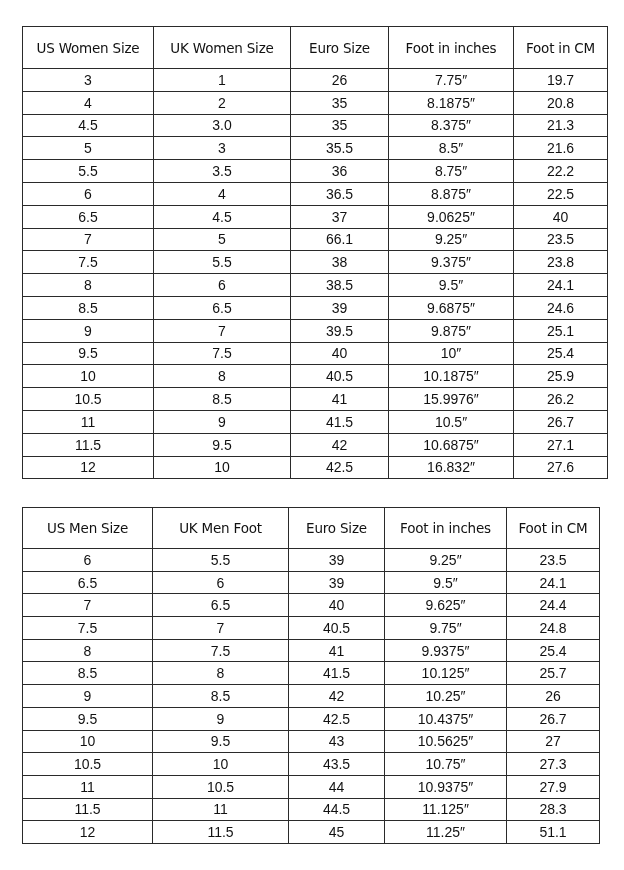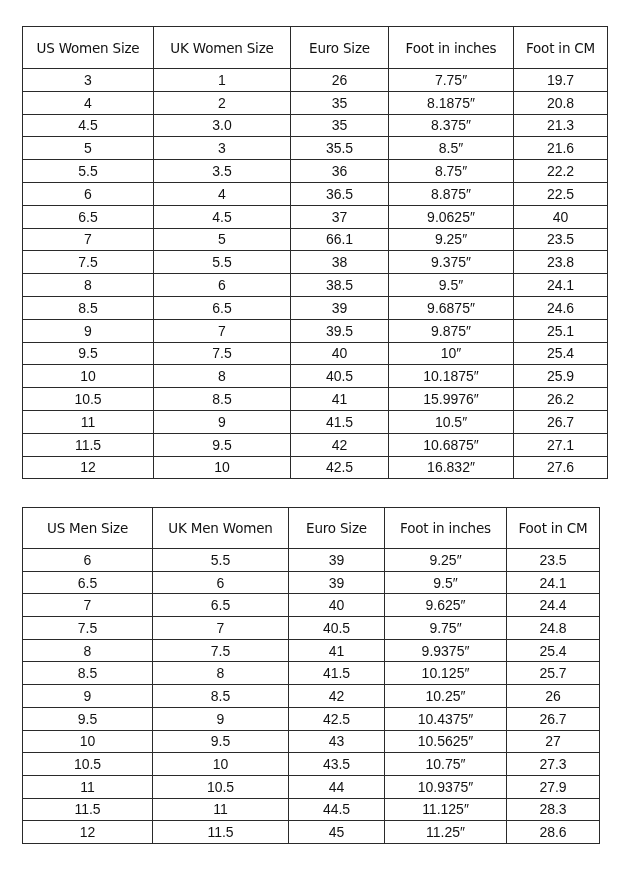--- a/index.html
+++ b/index.html
@@ -173,21 +173,21 @@
   <colgroup>
       <col style="width: 130px;">
       <col style="width: 136px;">
       <col style="width: 96px;">
       <col style="width: 122px;">
       <col style="width: 93px;">
     </colgroup>
   <thead>
       <tr>
         <th>US Men Size</th>
-        <th>UK Men Women</th>
+        <th>UK Men Foot</th>
         <th>Euro Size</th>
         <th>Foot in inches</th>
         <th>Foot in CM</th>
       </tr>
     </thead>
   <tbody>
       <tr>
         <td>6</td>
         <td>5.5</td>
         <td>39</td>
@@ -269,16 +269,16 @@
         <td>11</td>
         <td>44.5</td>
         <td>11.125″</td>
         <td>28.3</td>
       </tr>
       <tr>
         <td>12</td>
         <td>11.5</td>
         <td>45</td>
         <td>11.25″</td>
-        <td>28.6</td>
+        <td>51.1</td>
       </tr>
     </tbody>
 </table>
 
 </body></html>

